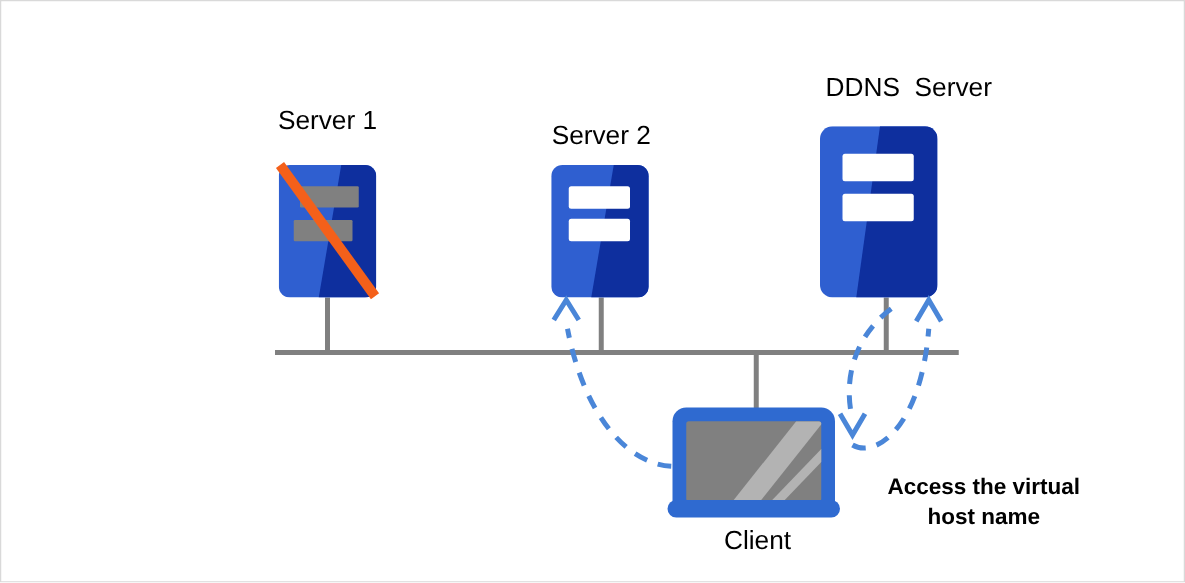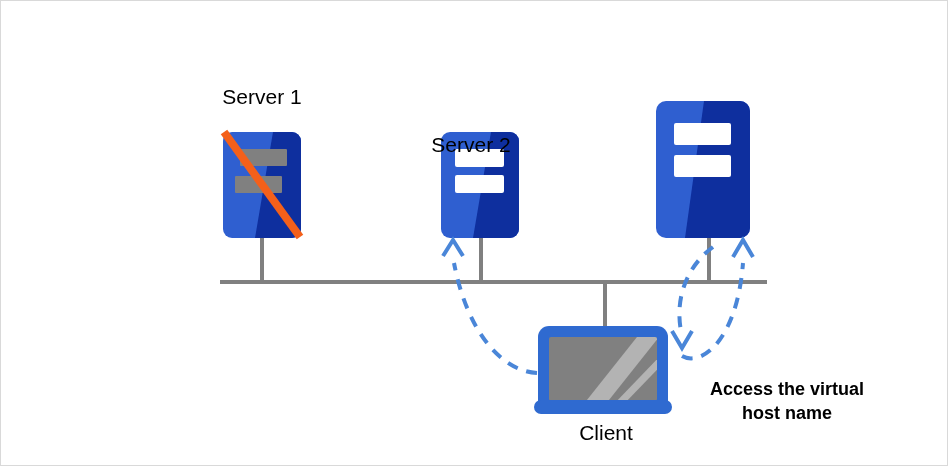--- a/index.html
+++ b/index.html
@@ -37,21 +37,21 @@
     position: absolute;
     font-family: "Liberation Sans", sans-serif;
     font-size: 18px;
     font-weight: bold;
     color: #000000;
     text-align: center;
     line-height: 1.35;
     white-space: pre-line;
   }
   #label-server1 { left: 171px; top: 84px; width: 180px; }
-  #label-server2 { left: 380px; top: 96px; width: 180px; margin-top: 36px; }
+  #label-server2 { left: 390px; top: 96px; width: 180px; }
   #label-ddns    { left: 631px; top: 58px; width: 190px; }
   #label-client  { left: 515px; top: 420px; width: 180px; }
   #label-access  { left: 686px; top: 376px; width: 200px; }
 </style>
 </head>
 <body>
 
 <div id="canvas">
 
   <svg id="diagram-svg" viewBox="0 0 948 466">
@@ -130,19 +130,20 @@
     <g>
       <path d="M 681,355 C 700,366 736,340 742,262" fill="none" stroke="#4a86d8" stroke-width="4" stroke-dasharray="11,9" stroke-linecap="butt"></path>
       <polyline points="732,256 742,239 752,256" fill="none" stroke="#4a86d8" stroke-width="4" stroke-linecap="butt" stroke-linejoin="miter"></polyline>
     </g>
   </svg>
 
   <div class="node-label" id="label-server1">Server 1</div>
 
   <div class="node-label" id="label-server2">Server 2</div>
 
+  <div class="node-label" id="label-ddns">DDNS  Server</div>
 
   <div class="node-label" id="label-client">Client</div>
 
   <div class="annotation-label" id="label-access">Access the virtual
 host name</div>
 
 </div>
 
 </body></html>

